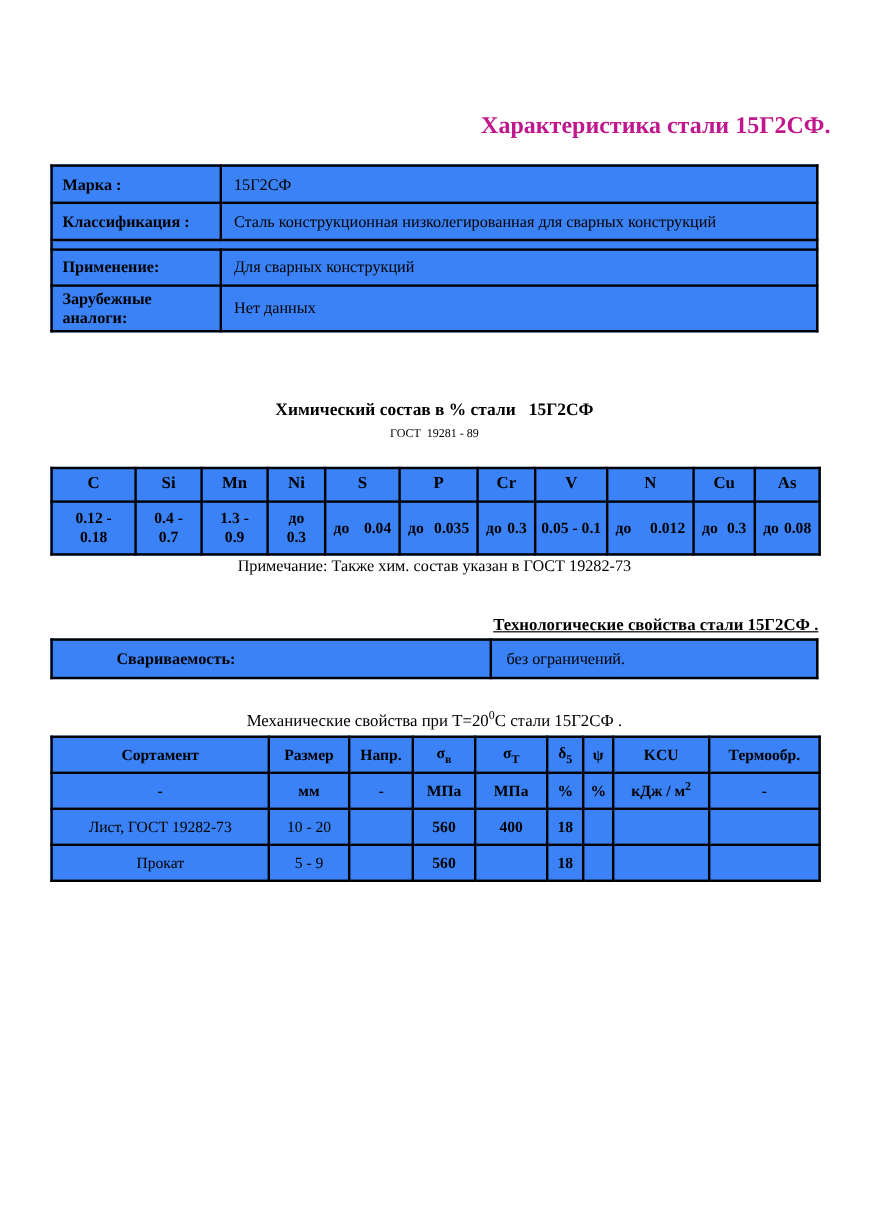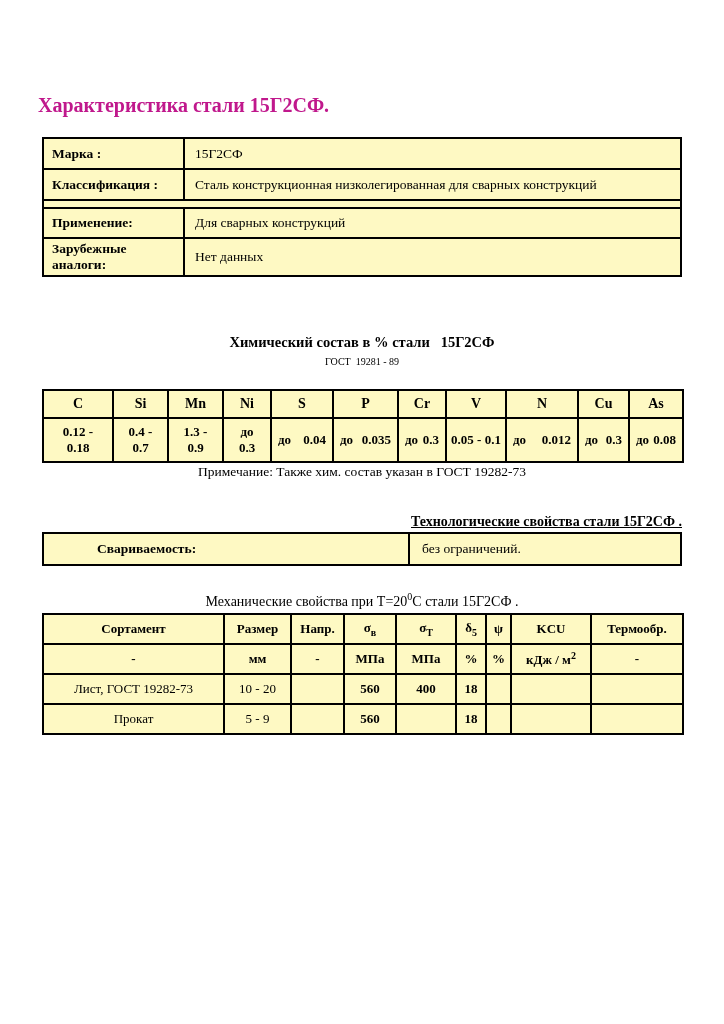--- a/index.html
+++ b/index.html
@@ -5,25 +5,25 @@
   * { margin:0; padding:0; box-sizing:border-box; }
   html,body { background:#ffffff; }
   body {
     width:724px; height:1024px; position:relative;
     font-family:"Liberation Serif","DejaVu Serif",serif;
     color:#000;
   }
   .page { position:absolute; inset:0; background:#fff; overflow:hidden; }
 
   .title {
-    position:absolute; top:94px; left:38px; width:640px;
-    text-align:left; font-size:20px; font-weight:bold; color:#c0188c;
+    position:absolute; top:94px; left:52px; width:640px;
+    text-align:right; font-size:20px; font-weight:bold; color:#c0188c;
   }
 
-  table { border-collapse:collapse; table-layout:fixed; position:absolute; background:#fef9c3;font-family:Liberation Serif, serif; }
+  table { border-collapse:collapse; table-layout:fixed; position:absolute; background:#3b82f6;font-family:Liberation Serif, serif; }
   td { border:2px solid #000; overflow:hidden; vertical-align:middle; }
 
   
   .info-table { left:42px; top:137px; width:640px; font-size:13.5px; }
   .info-table td.lbl { font-weight:bold; padding:2px 4px 2px 8px; line-height:16px; }
   .info-table td.val { padding:2px 4px 2px 10px; }
   .h31 td { height:31px; } .h30 td { height:30px; } .h38 td { height:38px; }
   .sep td { height:8px; padding:0; }
 
   

